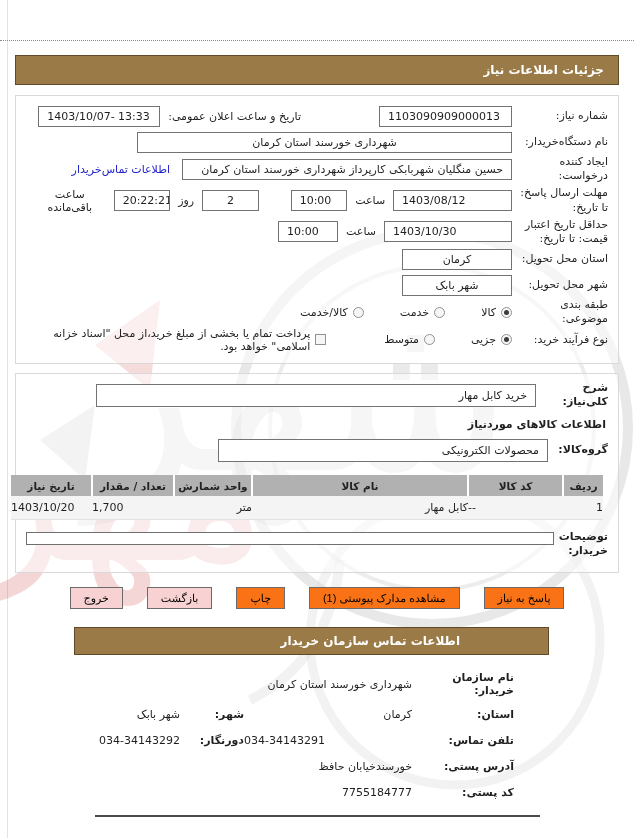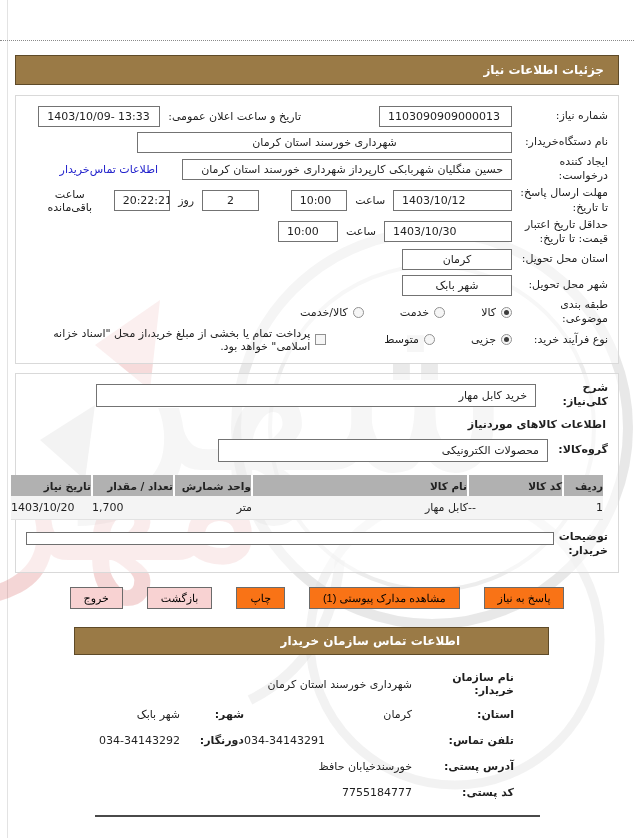--- a/index.html
+++ b/index.html
@@ -20,33 +20,33 @@
   .section-bar.narrow { margin:18px 85px 0 74px; height:28px; padding-left:0; padding-right:88px; }
 
   .panel { margin:10px 15px 0; border:1px solid #d9d9d9; background:rgba(255,255,255,0.55); padding:7px 10px 10px; }
   .frow { display:flex; align-items:center; min-height:26px; }
   .lbl { width:96px; flex:0 0 96px; line-height:1.3; }
   .lbl-sm { margin:4px 8px;text-align:center; }
   .b { font-weight:bold; }
   .inp { border:1px solid #737373; background:#fff; height:21px; display:flex; align-items:center;
          padding:0 8px; overflow:hidden; white-space:nowrap; }
   .num { direction:ltr; }
-  .link { color:#2222cc; cursor:pointer; margin-right:24px; white-space:nowrap; }
+  .link { color:#2222cc; cursor:pointer; margin-right:12px; white-space:nowrap; }
 
   .radio { width:11px; height:11px; border:1px solid #919191; border-radius:50%; background:#f6f6f6;
            display:inline-block; position:relative; margin-left:5px; flex:0 0 11px; }
   .opt.checked .radio::after { content:""; position:absolute; inset:2px; border-radius:50%; background:#3c3c3c; }
   .opt { display:flex; align-items:center; margin-left:36px; }
   .checkbox { width:11px; height:11px; border:1px solid #919191; background:#f6f6f6; display:inline-block;
               margin-left:5px; flex:0 0 11px; }
 
   .goods-head { font-weight:bold; margin:9px 2px 2px; }
   .gtable { width:592px; margin:12px 5px 4px; border-collapse:collapse; table-layout:fixed; }
   .gtable th { background:#b1b1b1; color:#222; font-weight:bold; height:21px; font-size:10.5px;
-               border-left:2px solid #fff; text-align:right; }
+               border-left:2px solid #fff; text-align:center; }
   .gtable th:last-child { border-left:none; }
   .gtable td { background:#f4f4f4; height:23px; border-bottom:1px solid #e2e2e2; }
   .c-ridx  { width:40px; }  .c-code { width:95px; } .c-name { width:216px; }
   .c-unit  { width:78px; }  .c-qty  { width:82px; } .c-date { width:81px; }
 
   .comments-row { display:flex; align-items:flex-start; margin-top:10px; }
   .comments-row .clbl { width:52px; flex:0 0 52px; font-weight:bold; line-height:1.3; }
   .comments-inp { flex:1; height:13px; border:1px solid #6f6f6f; background:#fff; margin-top:2px; margin-right:2px; }
 
   .btn-row { display:flex; justify-content:center; gap:24px; margin:14px 15px 0; }
@@ -90,37 +90,37 @@
     <div class="section-bar">
       <span>جزئیات اطلاعات نیاز</span>
     </div>
 
     <div class="panel">
 
       <div class="frow">
         <span class="lbl">شماره نیاز:</span>
         <span class="inp num" style="width:133px">1103090909000013</span>
         <span class="lbl-sm" style="margin-right:78px">تاریخ و ساعت اعلان عمومی:</span>
-        <span class="inp num" style="width:122px">1403/10/09- 13:33</span>
+        <span class="inp num" style="width:122px">1403/10/07- 13:33</span>
       </div>
 
       <div class="frow">
         <span class="lbl">نام دستگاه‌خریدار:</span>
         <span class="inp" style="width:375px; justify-content:center">شهرداری خورسند استان کرمان</span>
       </div>
 
       <div class="frow">
         <span class="lbl">ایجاد کننده درخواست:</span>
         <span class="inp" style="width:330px">حسین منگلیان شهربابکی کارپرداز شهرداری خورسند استان کرمان</span>
         <span class="link">اطلاعات تماس‌خریدار</span>
       </div>
 
       <div class="frow">
         <span class="lbl">مهلت ارسال پاسخ: تا تاریخ:</span>
-        <span class="inp num" style="width:128px">1403/10/12</span>
+        <span class="inp num" style="width:128px">1403/08/12</span>
         <span class="lbl-sm">ساعت</span>
         <span class="inp num" style="width:60px">10:00</span>
         <span class="inp num" style="width:60px; margin-right:32px; justify-content:center">2</span>
         <span class="lbl-sm">روز</span>
         <span class="inp num" style="width:60px">20:22:21</span>
         <span class="lbl-sm">ساعت باقی‌مانده</span>
       </div>
 
       <div class="frow">
         <span class="lbl">حداقل تاریخ اعتبار قیمت: تا تاریخ:</span>

